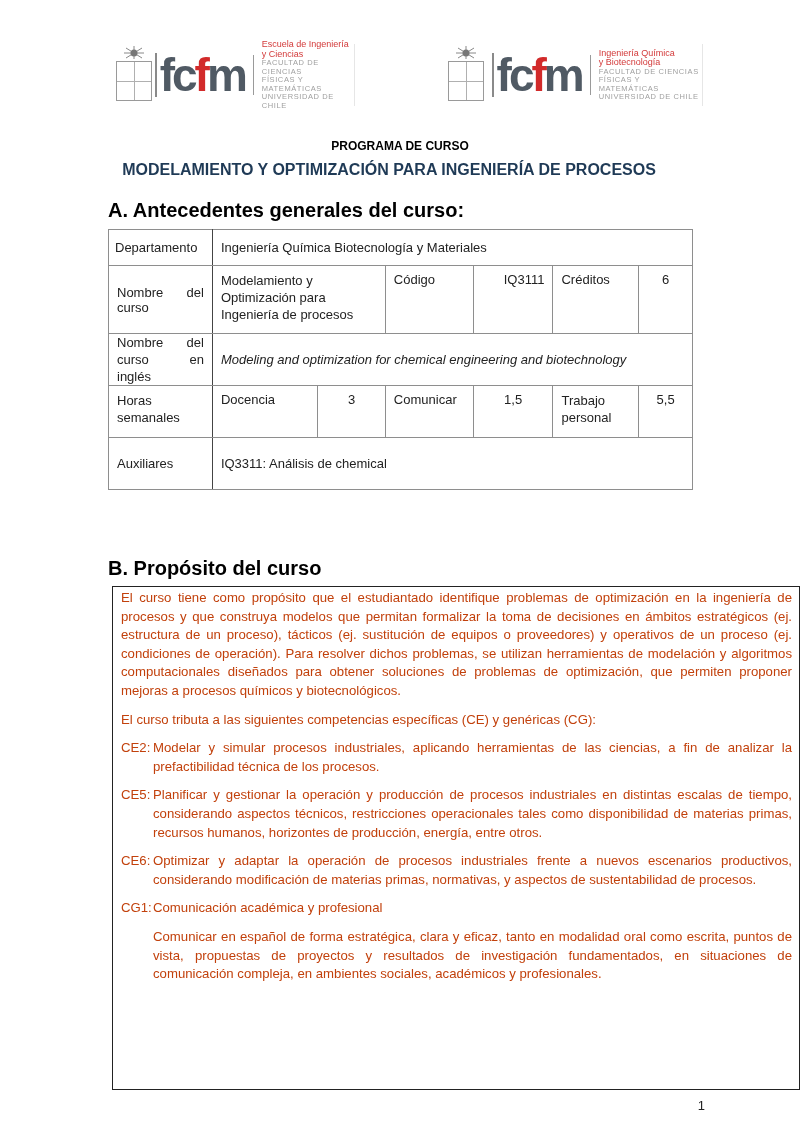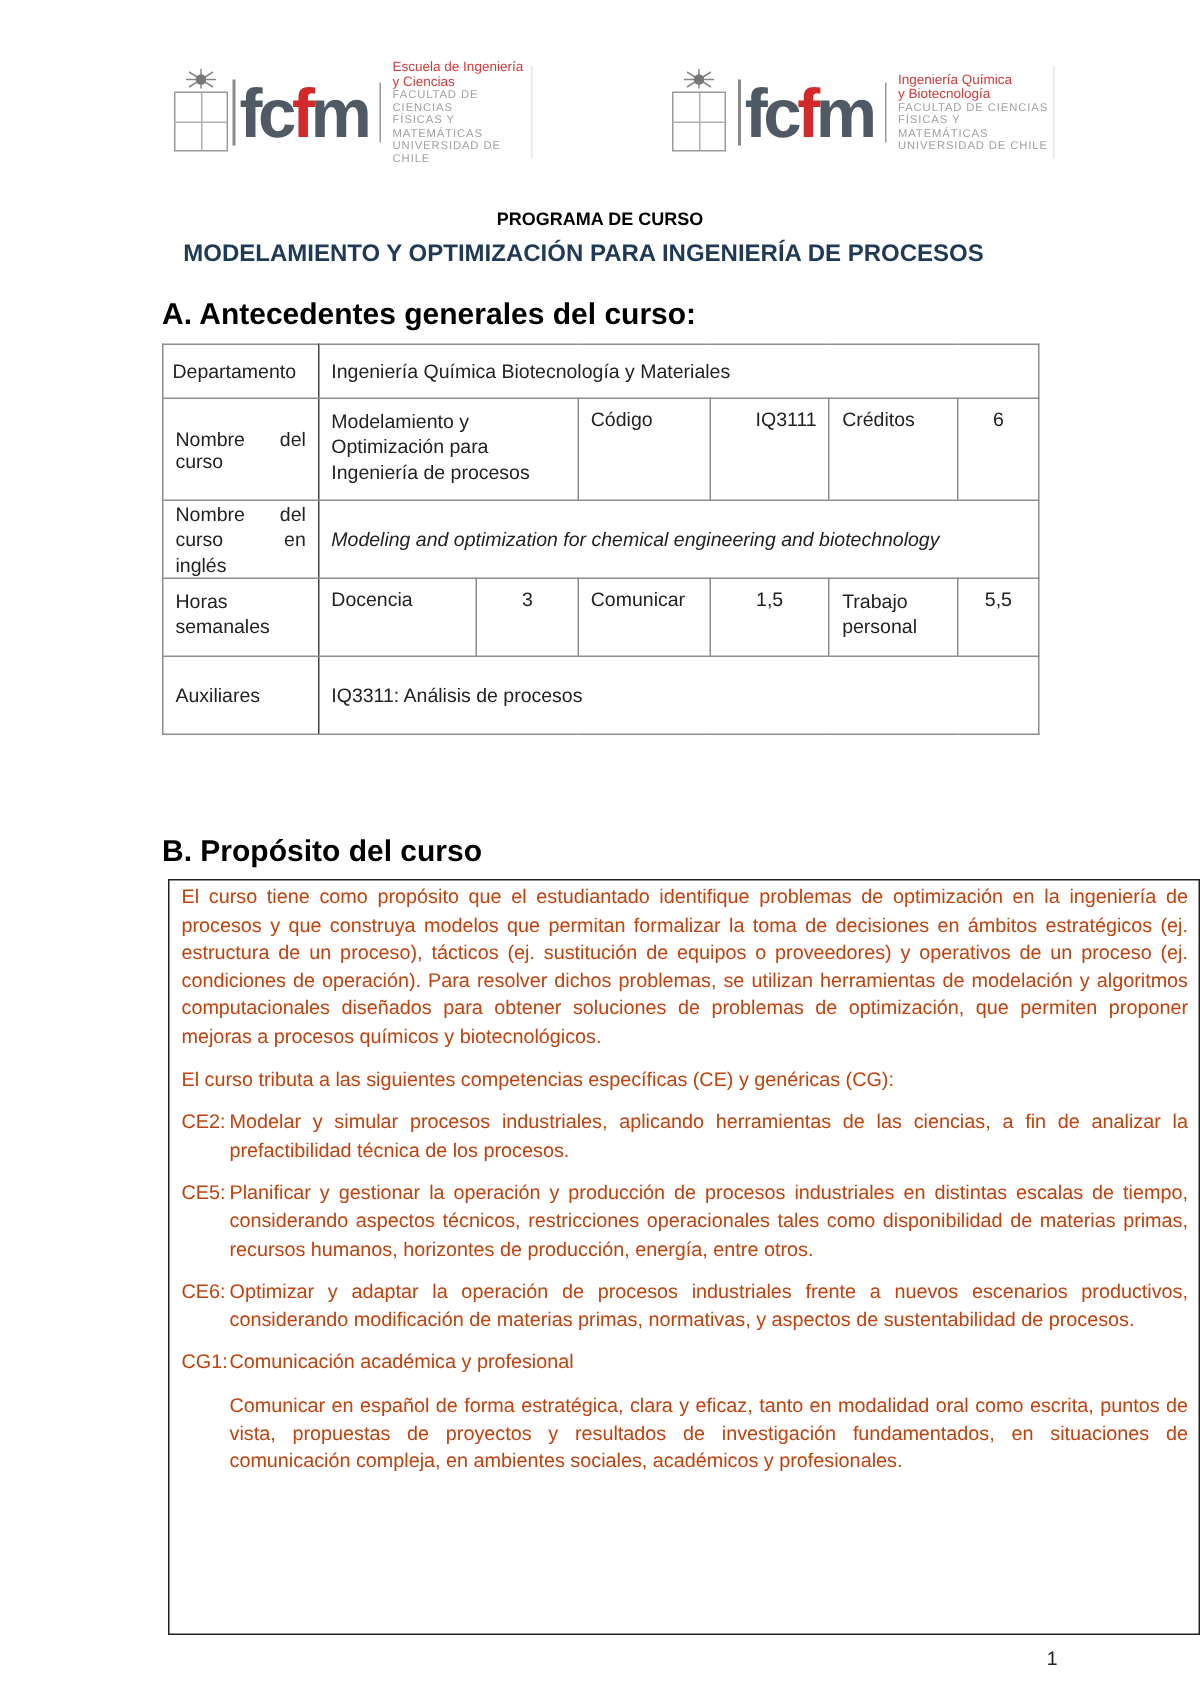--- a/index.html
+++ b/index.html
@@ -150,21 +150,21 @@
     <td class="lab" style="padding-top:6px; line-height:17px;">Horas semanales</td>
     <td style="padding-top:6px;">Docencia</td>
     <td class="center" style="padding-top:6px;">3</td>
     <td style="padding-top:6px;">Comunicar</td>
     <td class="center" style="padding-top:6px;">1,5</td>
     <td style="padding-top:6px; line-height:17px;">Trabajo personal</td>
     <td class="center" style="padding-top:6px;">5,5</td>
   </tr>
   <tr style="height:52px;">
     <td class="lab mid">Auxiliares</td>
-    <td colspan="6" class="mid">IQ3311: Análisis de procesos</td>
+    <td colspan="6" class="mid">IQ3311: Análisis de chemical</td>
   </tr>
 </tbody>
   </table>
 
 <div class="section-h" style="top:557px;">B. Propósito del curso</div>
 
 <div class="purpose">
   <p>El curso tiene como propósito que el estudiantado identifique problemas de optimización en la ingeniería de procesos y que construya modelos que permitan formalizar la toma de decisiones en ámbitos estratégicos (ej. estructura de un proceso), tácticos (ej. sustitución de equipos o proveedores) y operativos de un proceso (ej. condiciones de operación). Para resolver dichos problemas, se utilizan herramientas de modelación y algoritmos computacionales diseñados para obtener soluciones de problemas de optimización, que permiten proponer mejoras a procesos químicos y biotecnológicos.</p>
   <p class="gap">El curso tributa a las siguientes competencias específicas (CE) y genéricas (CG):</p>
 

